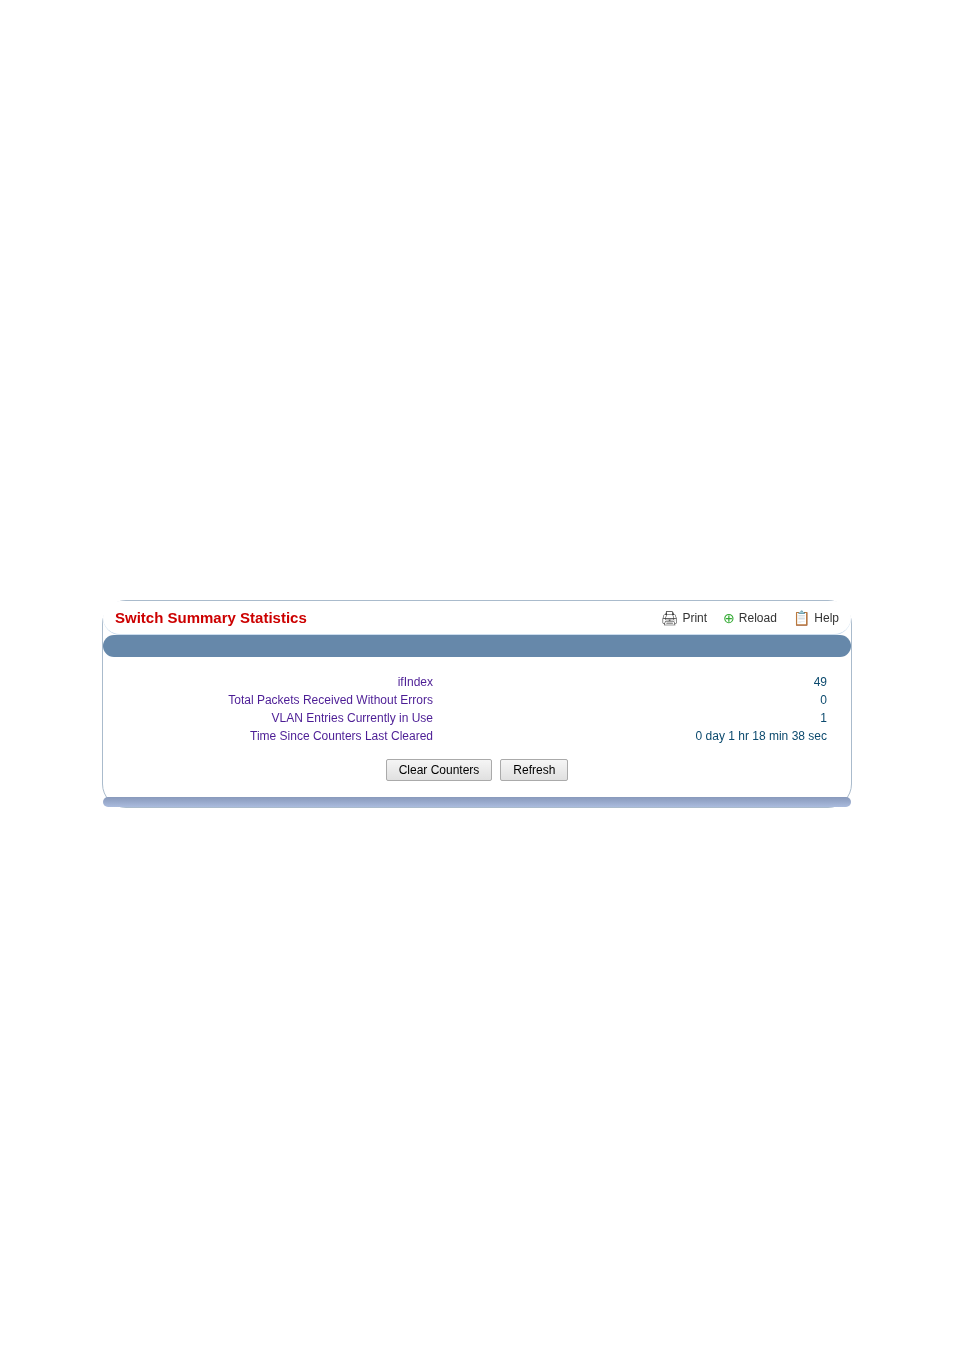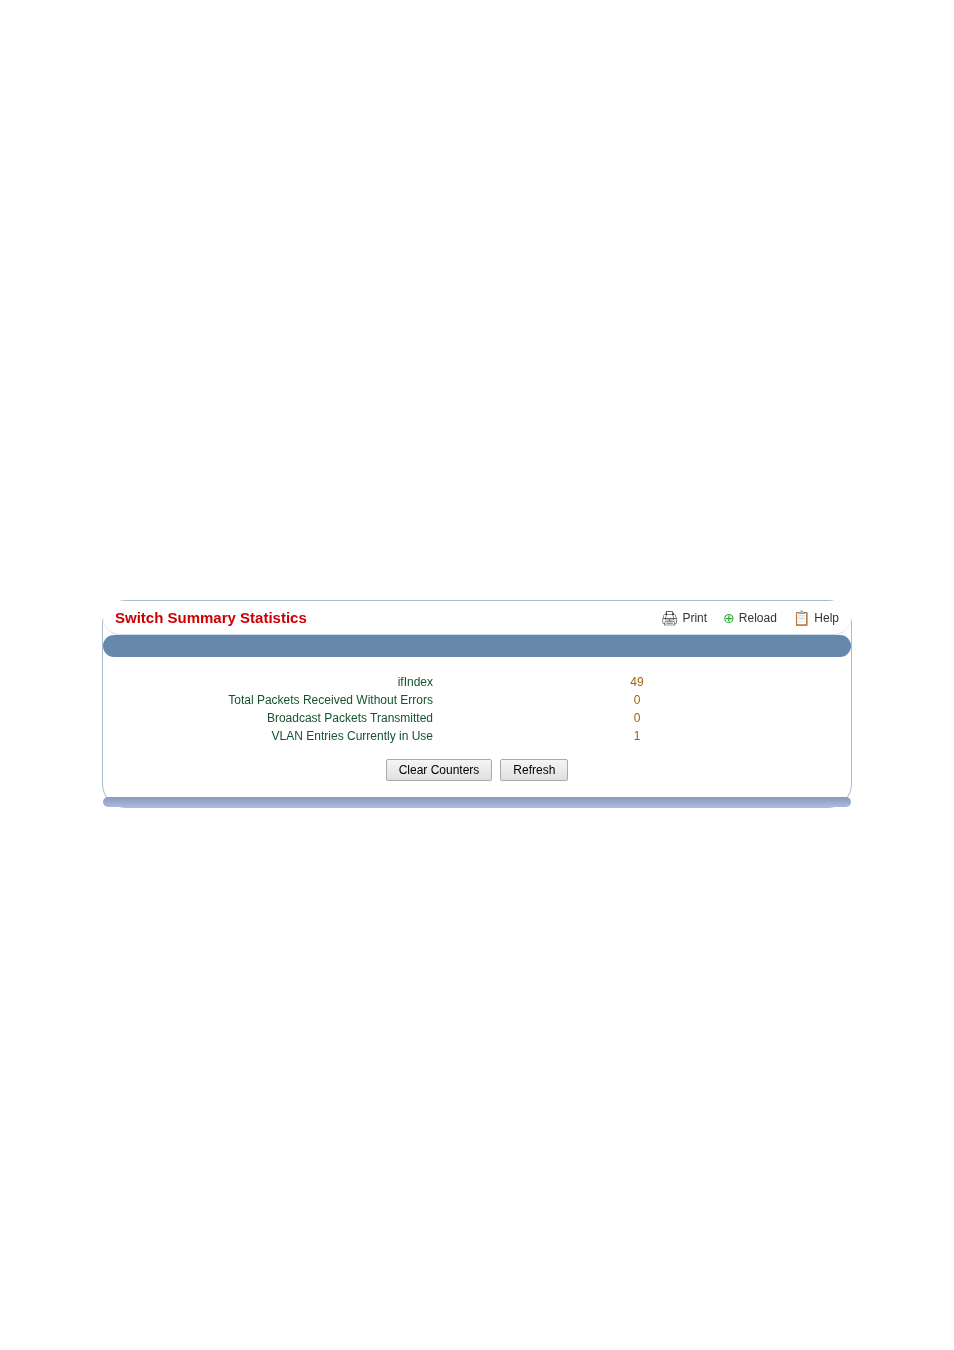--- a/index.html
+++ b/index.html
@@ -70,25 +70,25 @@
     }
     .stats-table td {
       padding: 2px 4px;
       font-size: 12px;
       vertical-align: top;
     }
     .stats-table td:first-child {
       text-align: right;
       width: 320px;
       padding-right: 10px;
-      color: #14532d;
+      color: #4c1d95;
     }
     .stats-table td:last-child {
-      text-align: center;
-      color: #a16207;
+      text-align: right;
+      color: #0c4a6e;
     }
     .button-row {
       display: flex;
       justify-content: center;
       gap: 8px;
       margin-top: 0;
     }
     .action-btn {
       padding: 3px 12px;
       font-size: 12px;
@@ -132,26 +132,26 @@
         <tbody id="stats-tbody">
             <tr>
       <td>ifIndex</td>
       <td>49</td>
     </tr>
             <tr>
       <td>Total Packets Received Without Errors</td>
       <td>0</td>
     </tr>
             <tr>
-      <td>Broadcast Packets Transmitted</td>
-      <td>0</td>
+      <td>VLAN Entries Currently in Use</td>
+      <td>1</td>
     </tr>
             <tr>
-      <td>VLAN Entries Currently in Use</td>
-      <td>1</td>
+      <td>Time Since Counters Last Cleared</td>
+      <td>0 day 1 hr 18 min 38 sec</td>
     </tr>
           </tbody>
       </table>
       <div class="button-row">
         <button class="action-btn">Clear Counters</button>
         <button class="action-btn">Refresh</button>
       </div>
     </div>
     <div class="blue-bar-bottom"></div>
   </div>

